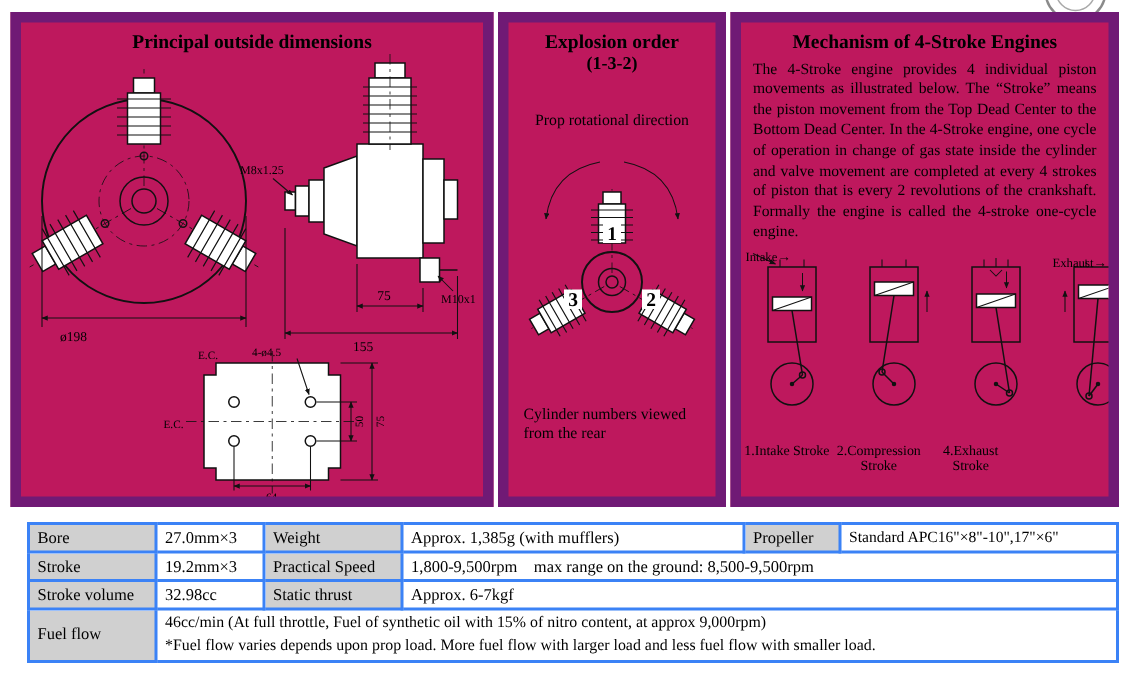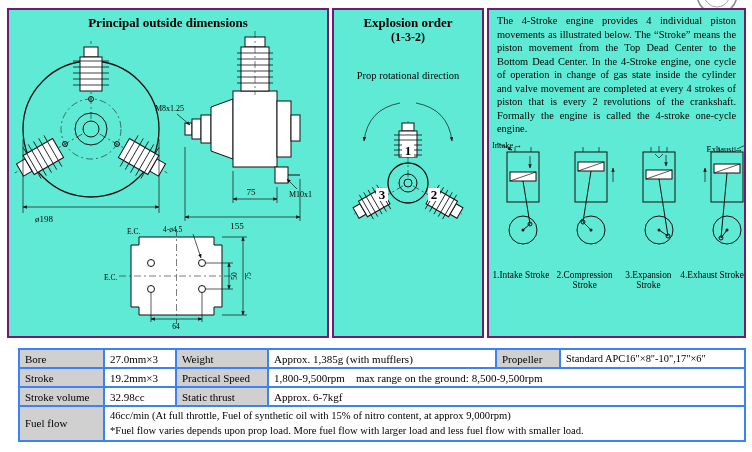--- a/index.html
+++ b/index.html
@@ -5,21 +5,21 @@
   * { box-sizing: border-box; }
   html,body { margin:0; padding:0; }
   body { width:752px; height:452px; background:#fff; }
   .page {
     position:relative; width:752px; height:452px; background:#fff; overflow:hidden;
     font-family:"Liberation Serif", serif; color:#000;
   }
 
   
   .panels { position:absolute; left:7px; top:8px; width:739px; height:330px; display:flex; gap:3px; }
-  .panel { border:2px solid #701a75; background:#5eead4; position:relative; overflow:hidden; }
+  .panel { border:7px solid #701a75; background:#be185d; position:relative; overflow:hidden; }
   .p1 { width:322px; }
   .p2 { width:152px; }
   .p3 { flex:1; }
   .panel-title { text-align:center; font-weight:bold; font-size:13px; margin-top:6px; line-height:1.15; }
   .subtitle { text-align:center; font-weight:bold; font-size:12px; line-height:1.1; }
   .prop-dir { text-align:center; font-size:10.5px; margin-top:26px; }
   .p2 svg.dwg { display:block; margin:4px auto 0; }
   .cyl-caption { font-size:10.5px; margin:10px 6px 0 10px; line-height:1.25; }
 
   .mech-body {
@@ -187,23 +187,25 @@
           <use href="#cylB" transform="rotate(120)"></use>
           <use href="#cylB" transform="rotate(240)"></use>
         </g>
         <rect x="58" y="59" width="12" height="13" fill="#fff"></rect>
         <text x="64" y="70" class="num">1</text>
         <rect x="84" y="103" width="12" height="13" fill="#fff"></rect>
         <text x="90" y="114" class="num">2</text>
         <rect x="32" y="103" width="12" height="13" fill="#fff"></rect>
         <text x="38" y="114" class="num">3</text>
       </svg>
+      <div class="cyl-caption">Cylinder numbers viewed from the rear</div>
     </section>
 
     <section class="panel p3">
+      <div class="panel-title">Mechanism of 4-Stroke Engines</div>
       <p class="mech-body">The 4-Stroke engine provides 4 individual piston movements as illustrated below. The “Stroke” means the piston movement from the Top Dead Center to the Bottom Dead Center. In the 4-Stroke engine, one cycle of operation in change of gas state inside the cylinder and valve movement are completed at every 4 strokes of piston that is every 2 revolutions of the crankshaft. Formally the engine is called the 4-stroke one-cycle engine.</p>
 
       <div class="diagrams">
         <span class="flow-label left">
           <span>Intake</span><span class="arr-glyph">→</span>
         </span>
         <span class="flow-label right">
           <span>Exhaust</span><span class="arr-glyph">→</span>
         </span>
 
@@ -262,21 +264,20 @@
             <circle cx="0" cy="92" r="1.5" fill="#111"></circle>
             <line x1="0" y1="92" x2="-6" y2="100" class="k"></line>
             <circle cx="-6" cy="100" r="2" class="k"></circle>
           </g>
         </svg>
       </div>
 
       <div class="stroke-captions">
         <span>1.Intake Stroke</span>
         <span>2.Compression Stroke</span>
-        <span>3.Expansion Stroke</span>
         <span>4.Exhaust Stroke</span>
       </div>
     </section>
   </div>
 
   <div class="spec-wrap">
     <table class="spec">
       <colgroup>
         <col style="width:85px">
           <col style="width:72px">

